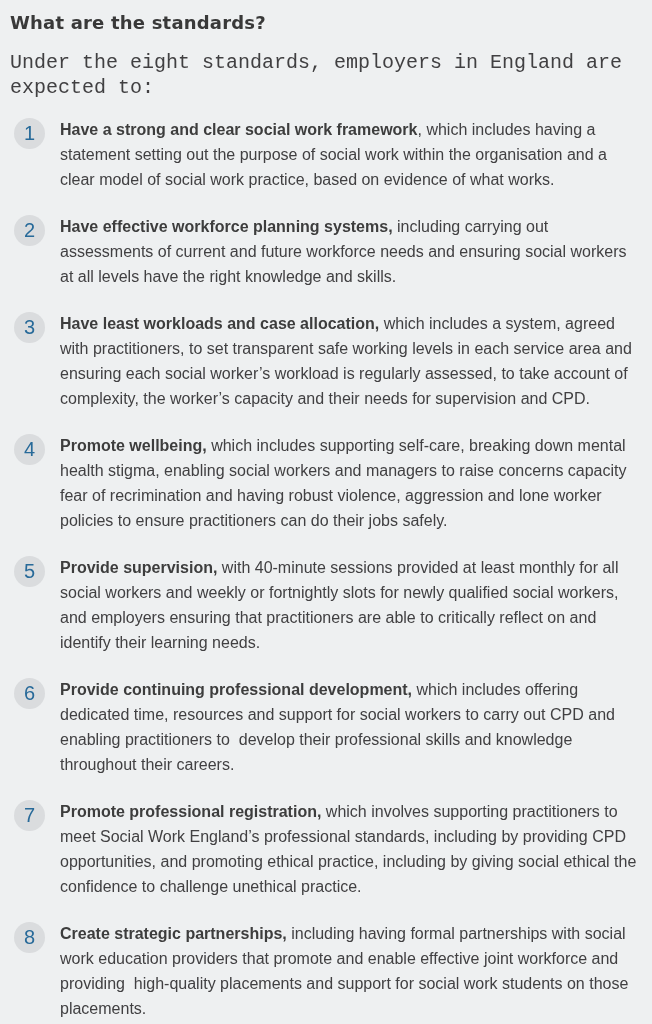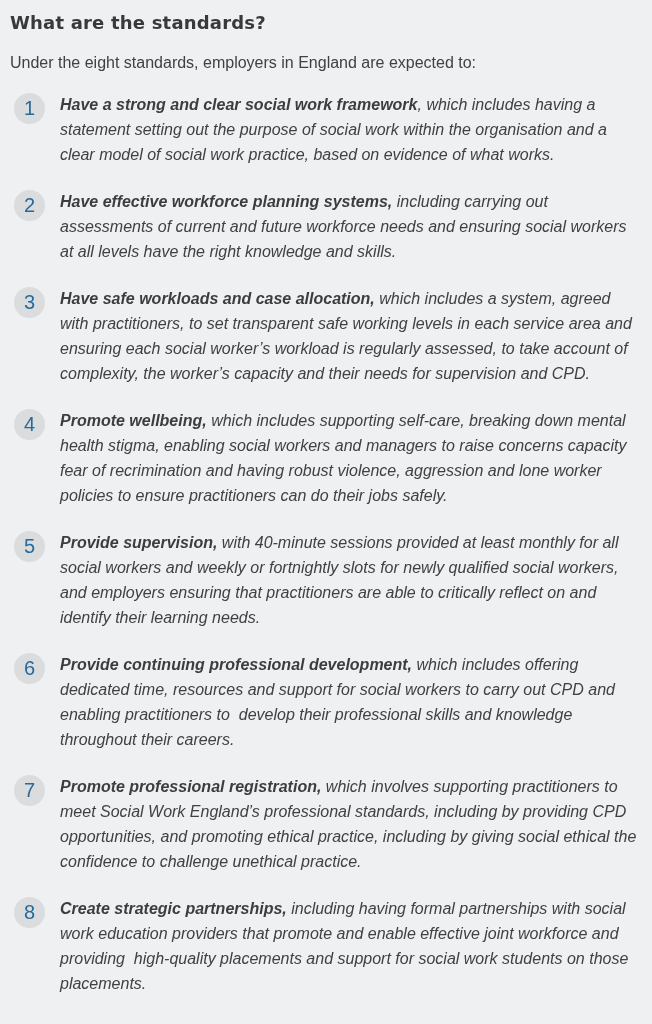--- a/index.html
+++ b/index.html
@@ -14,24 +14,25 @@
   }
   .page-title {
     font-size: 18px;
     font-weight: bold;
     color: #393939;
     margin: 0 0 17px 0;
     letter-spacing: 0.2px;
     font-family: "DejaVu Sans", "Liberation Sans", sans-serif;
   }
   .intro {
-    font-size: 16px;
+    font-size: 20px;
     line-height: 25px;
     color: #414042;
     margin: 11px 0 17px 0;
+    font-family: Liberation Mono, monospace;
   }
   .standards-list {
     margin: 0;
     padding: 0;
     list-style: none;
   }
   .standard-item {
     display: flex;
     align-items: flex-start;
     margin-bottom: 22px;
@@ -48,21 +49,20 @@
     margin: 1px 15px 0 4px;
     flex-shrink: 0;
   }
   .standard-text {
     margin: 0;
     font-size: 16px;
     line-height: 25px;
     color: #414042;
     max-width: 578px;
     white-space: pre-wrap;
-    font-style: italic;
   }
   .standard-text strong {
     font-weight: bold;
     color: #3d3d3d;
   }
 </style>
 </head>
 <body>
 
 <h1 class="page-title">What are the standards?</h1>
@@ -76,21 +76,21 @@
     <p class="standard-text"><strong>Have a strong and clear social work framework</strong><span>, which includes having a statement setting out the purpose of social work within the organisation and a clear model of social work practice, based on evidence of what works.</span></p>
   </div>
 
   <div class="standard-item">
     <div class="num-badge">2</div>
     <p class="standard-text"><strong>Have effective workforce planning systems,</strong><span> including carrying out assessments of current and future workforce needs and ensuring social workers at all levels have the right knowledge and skills.</span></p>
   </div>
 
   <div class="standard-item">
     <div class="num-badge">3</div>
-    <p class="standard-text"><strong>Have safe workloads and case allocation,</strong><span> which includes a system, agreed with practitioners, to set transparent safe working levels in each service area and ensuring each social worker’s workload is regularly assessed, to take account of complexity, the worker’s capacity and their needs for supervision and CPD.</span></p>
+    <p class="standard-text"><strong>Have least workloads and case allocation,</strong><span> which includes a system, agreed with practitioners, to set transparent safe working levels in each service area and ensuring each social worker’s workload is regularly assessed, to take account of complexity, the worker’s capacity and their needs for supervision and CPD.</span></p>
   </div>
 
   <div class="standard-item">
     <div class="num-badge">4</div>
     <p class="standard-text"><strong>Promote wellbeing,</strong><span> which includes supporting self-care, breaking down mental health stigma, enabling social workers and managers to raise concerns capacity fear of recrimination and having robust violence, aggression and lone worker policies to ensure practitioners can do their jobs safely.</span></p>
   </div>
 
   <div class="standard-item">
     <div class="num-badge">5</div>
     <p class="standard-text"><strong>Provide supervision,</strong><span> with 40-minute sessions provided at least monthly for all social workers and weekly or fortnightly slots for newly qualified social workers, and employers ensuring that practitioners are able to critically reflect on and identify their learning needs.</span></p>

